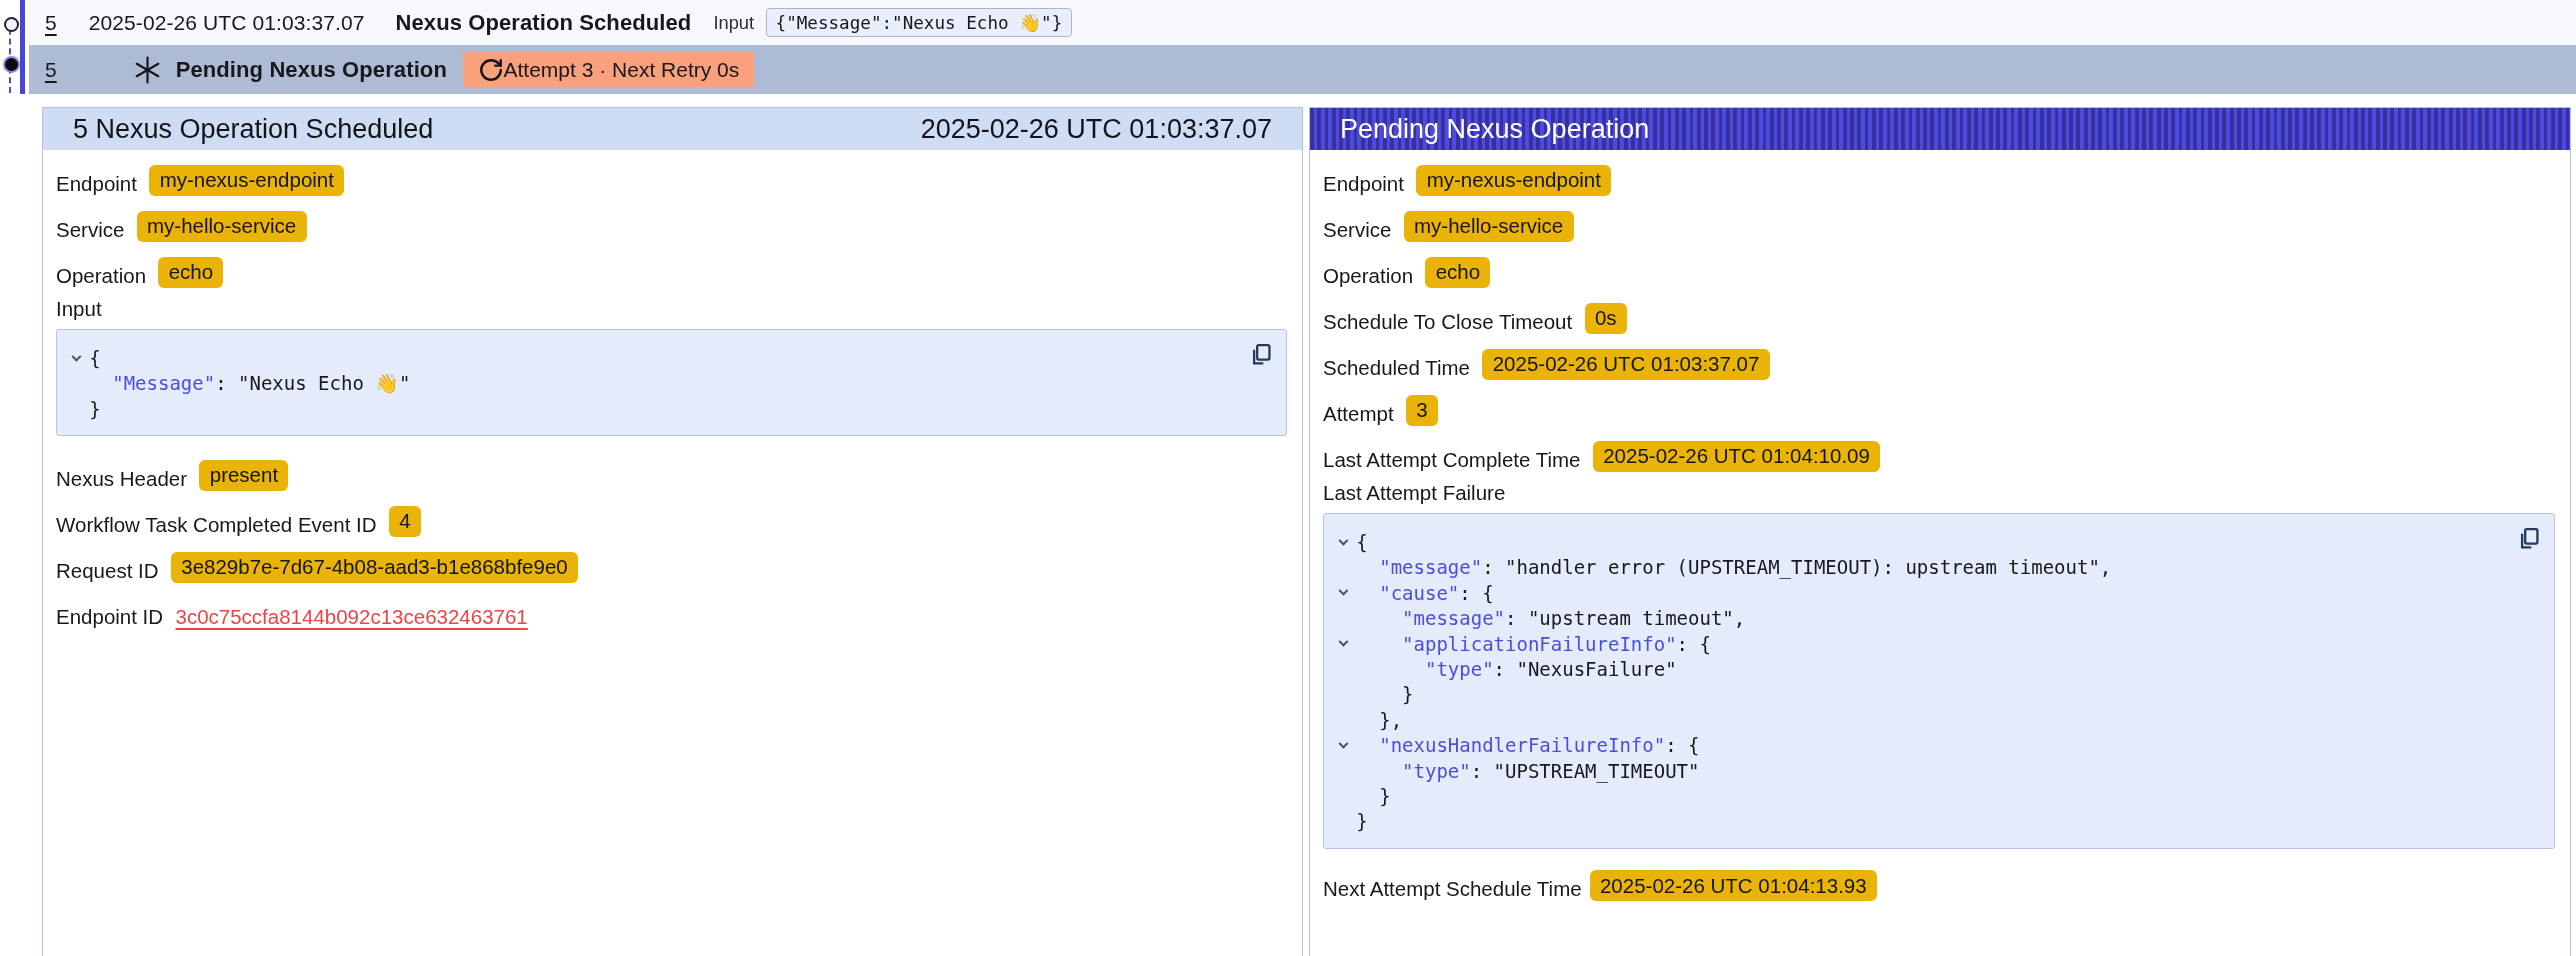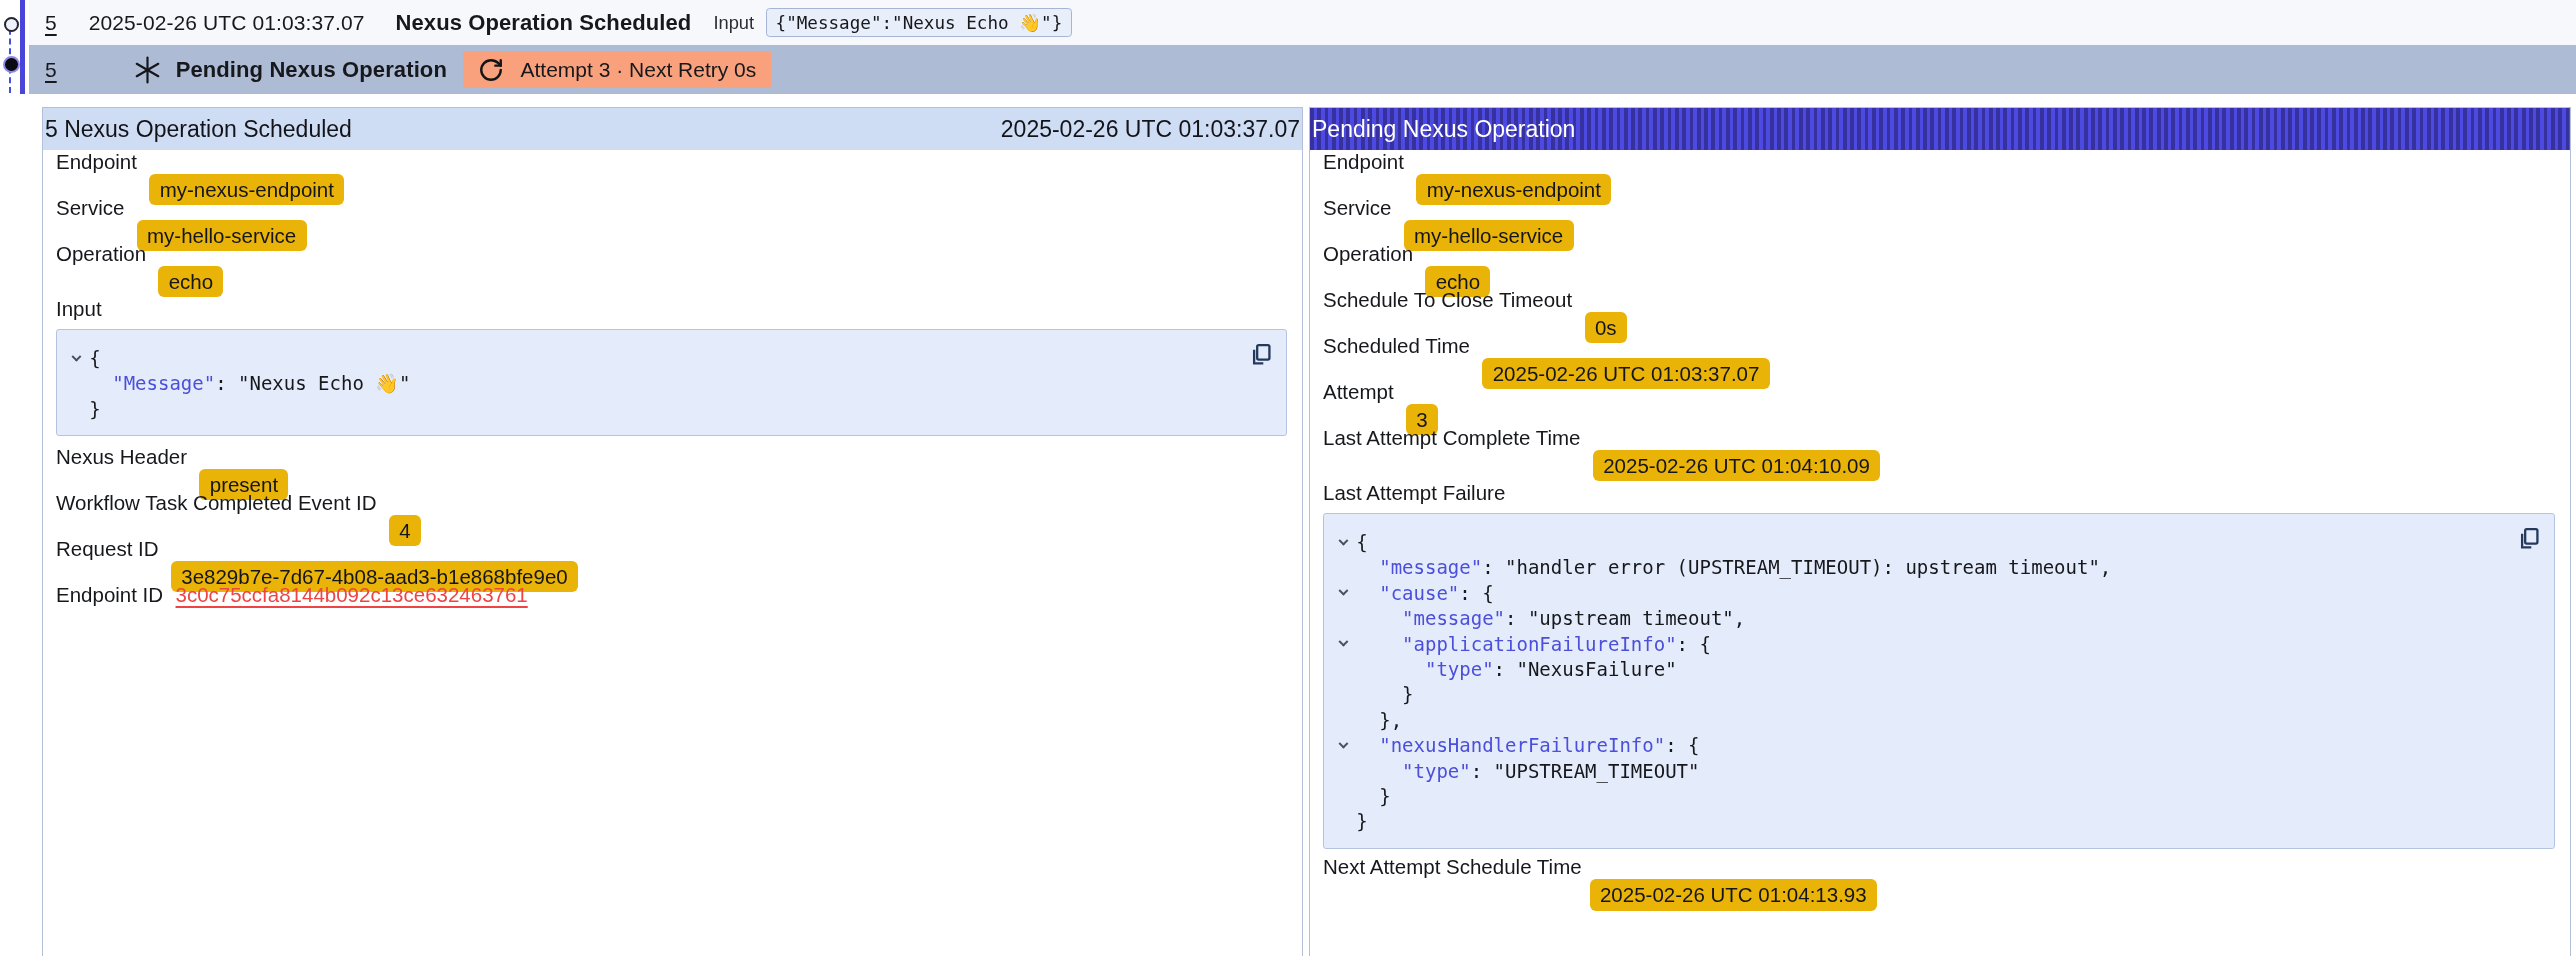--- a/index.html
+++ b/index.html
@@ -20,34 +20,34 @@
   .row-sched { top:0; height:45px; background:#f7f8fb; }
   .row-pend  { top:45px; height:49px; background:#adbbd5; }
   .ev-id { font-size:21px; color:#17181c; text-decoration:underline; text-underline-offset:3.7px; margin-left:16px; }
   .ev-ts { font-size:21px; font-weight:500; margin-left:32px; letter-spacing:0.1px; }
   .ev-title { font-size:22px; font-weight:700; margin-left:31px; letter-spacing:0.1px; }
   .ev-inlabel { font-size:18.3px; margin-left:22px; color:#2a2d33; }
   .ev-inbadge { margin-left:11.7px; font-family:"DejaVu Sans Mono", monospace; font-size:17.6px;
                 background:#e9eefb; border:1.5px solid #a6b4d6; border-radius:3.7px; padding:3.7px 8.8px; }
   .pend-icon { margin-left:75px; display:flex; align-items:center; }
   .row-pend .ev-title { margin-left:13px; }
-  .retry-badge { margin-left:16px; display:flex; align-items:center; gap:17px;
+  .retry-badge { margin-left:16px; display:flex; align-items:center; gap:0;
                  background:#f9a07c; border-radius:2.9px; padding:5.1px 14.6px; font-size:21px; font-weight:500; }
 
   
   .panel { position:absolute; top:107px; bottom:-7.3px; background:#fff; border:1.5px solid #b3c0d8; }
   .panel-left  { left:42px;  width:1261px; }
   .panel-right { left:1309px; width:1262px; }
   .panel-header { height:42px; display:flex; align-items:center; justify-content:space-between;
-                  padding:0 2px; font-size:23px; font-weight:500; }
+                  padding:0 30px; font-size:27px; font-weight:500; }
   .hdr-plain { background:#cfddf4; color:#131419; }
   .hdr-striped { background:repeating-linear-gradient(90deg,#36319e 0 3.7px,#4c4ae0 3.7px 7.3px); color:#ffffff; }
   .panel-body { padding:0 14.6px 0 13px; }
 
-  .field { height:46px; display:flex; align-items:flex-start; gap:12.4px; font-size:20.5px; }
+  .field { height:46px; display:flex; align-items:flex-end; gap:12.4px; font-size:20.5px; }
   .flabel { color:#17181c; }
   .fbadge { background:#eab308; border-radius:5.9px; padding:3.7px 10.3px; color:#15161b;margin-top:24px; }
   .flink  { color:#ef4444; text-decoration:underline; text-underline-offset:3.7px; cursor:pointer; }
   .sublabel { height:41px; display:flex; align-items:center; font-size:20.5px; }
 
   
   .codeblock { position:relative; background:#e4ebfb; border:1.5px solid #b6c3e0; border-radius:2.9px;
                font-family:"DejaVu Sans Mono", monospace; font-size:19px; color:#17181c;
                padding:16px 44px 13px 7.3px; }
   .cl { display:flex; line-height:25.4px; }

